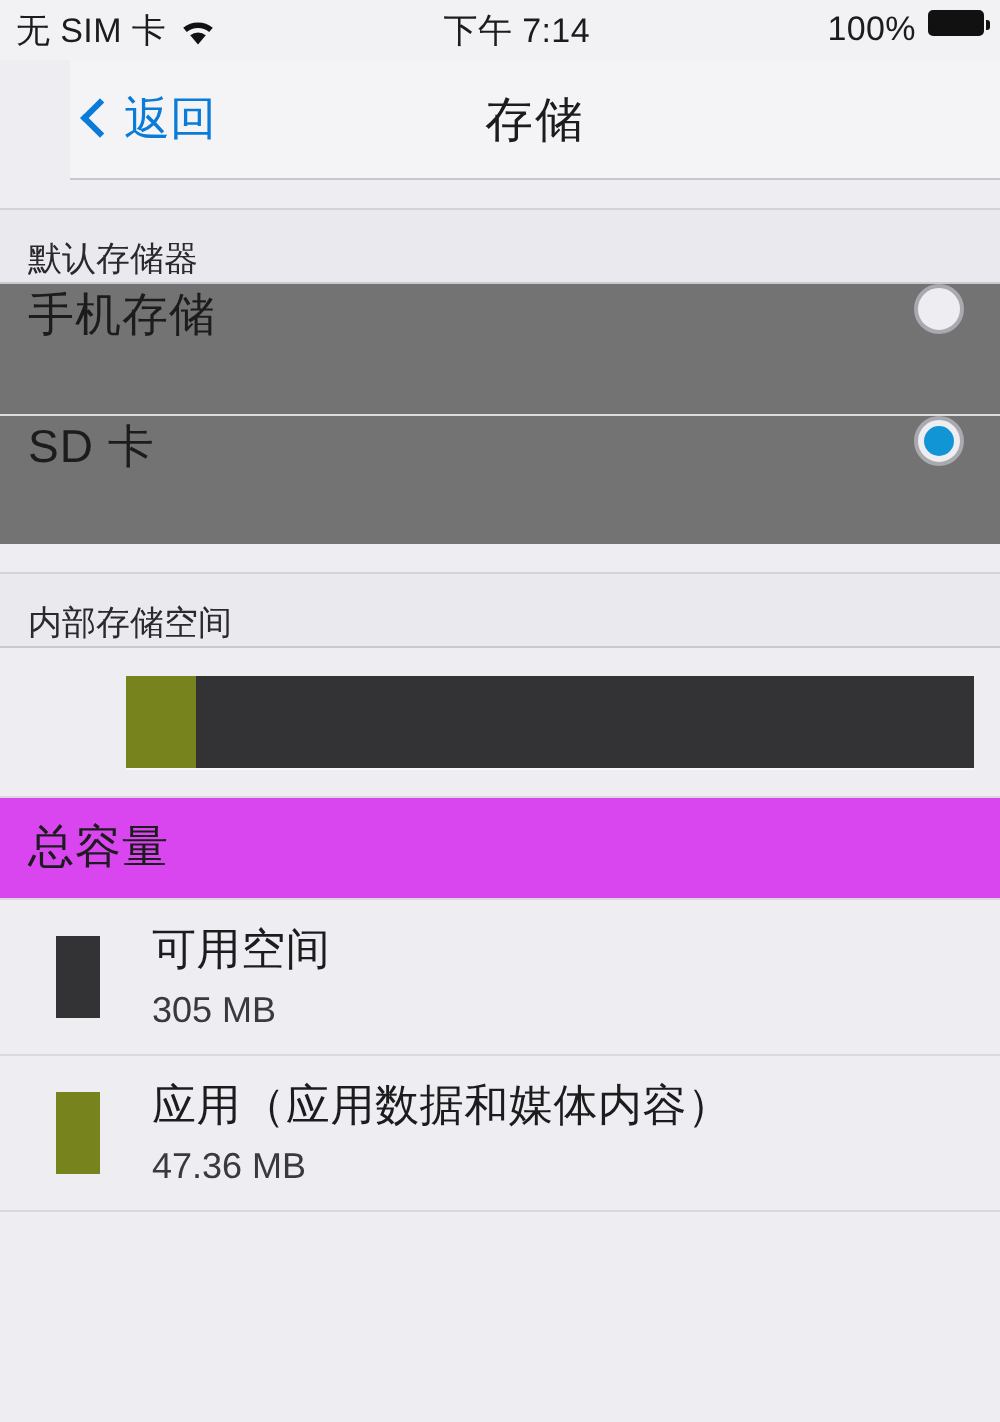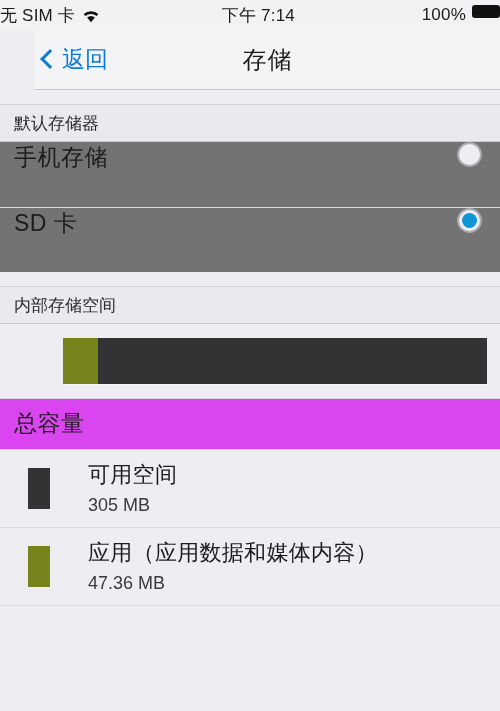--- a/index.html
+++ b/index.html
@@ -15,21 +15,21 @@
     overflow: hidden;
     position: relative;
   }
 
   
   .statusbar {
     height: 30px;
     background: #f2f2f5;
     display: flex;
     align-items: center;
-    padding: 0 0;
+    padding: 0 8px;
     box-sizing: border-box;
     font-size: 17px;
     letter-spacing: 0.2px;
   }
   .sb-left {
     display: flex;
     align-items: center;
     gap: 6px;
     flex: 0 0 auto;
   }
@@ -111,21 +111,21 @@
   .gap {
     height: 14px;
     background: #eeeef2;
   }
   .section-header {
     background: #e9e9ee;
     border-top: 1px solid #d2d2d7;
     border-bottom: 1px solid #c9c9cf;
     height: 38px;
     display: flex;
-    align-items: center;
+    align-items: flex-end;
     padding-left: 14px;
     box-sizing: border-box;
     font-size: 17px;
     color: #2a2a2c;
   }
   .row {
     background: #737373;
     height: 65px;
     display: flex;
     align-items: flex-start;
@@ -205,21 +205,21 @@
     box-sizing: border-box;
     border-bottom: 1px solid #d8d8dd;
     min-height: 78px;
   }
   .swatch {
     width: 22px;
     height: 41px;
     flex: 0 0 auto;
     margin-right: 26px;
   }
-  .legend-text { flex: 1 1 auto; margin-left: 12px; }
+  .legend-text { flex: 1 1 auto; }
   .legend-label {
     font-size: 22px;
     color: #1c1c1e;
     letter-spacing: 0.3px;
   }
   .legend-value {
     font-size: 18px;
     color: #3a3a3c;
     margin-top: 5px;
   }

